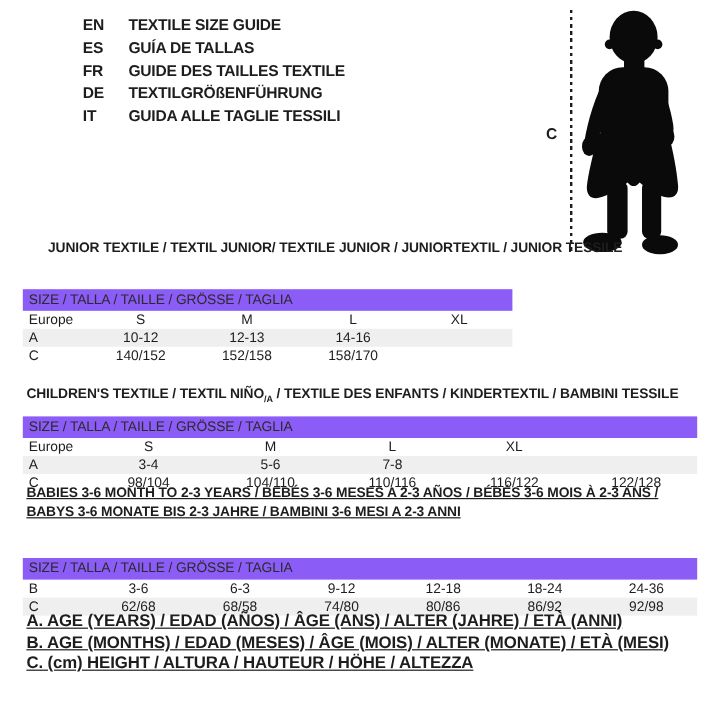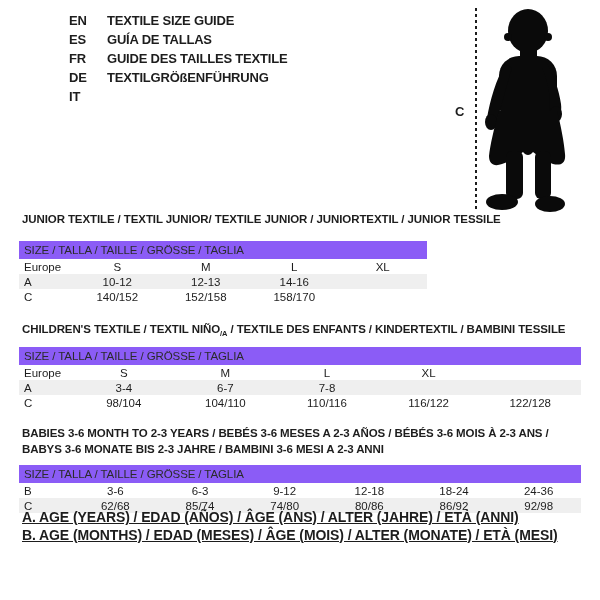--- a/index.html
+++ b/index.html
@@ -17,23 +17,23 @@
   
   .dash-line {
     position: absolute; left: 475px; top: 8px; width: 2px; height: 202px;
     background: repeating-linear-gradient(to bottom, #1d1d1d 0 3px, transparent 3px 6px);
   }
   .fig-label { position: absolute; left: 455px; top: 104px; font-weight: bold; font-size: 13px; }
   .baby { position: absolute; left: 481px; top: 6px; }
 
   
   .tbl-title { position: absolute; left: 22px; font-weight: bold; font-size: 11.5px; letter-spacing: -0.1px; white-space: nowrap; }
-  #t1-title { top: 213px; }
+  #t1-title { top: 201px; margin-left: 18px; }
   #t2-title { top: 323px; }
-  #t3-title { top: 426px; line-height: 15.5px; }
+  #t3-title { top: 404px; line-height: 15.5px; text-decoration: underline; }
   .subsz { font-size: 7.5px; vertical-align: sub; }
 
   
   .tbl { position: absolute; left: 19px; font-size: 11.5px; }
   #t1 { top: 241px; width: 408px; }
   #t2 { top: 347px; width: 562px; }
   #t3 { top: 465px; width: 562px; }
   .tbl-header {
     height: 18px; line-height: 18px; background: #8b5cf6; color: #2b2b2b;
     padding-left: 5px; letter-spacing: -0.1px;
@@ -62,20 +62,21 @@
   <div class="lang-list">
     <span>EN</span>
     <span>TEXTILE SIZE GUIDE</span>
     <span>ES</span>
     <span>GUÍA DE TALLAS</span>
     <span>FR</span>
     <span>GUIDE DES TAILLES TEXTILE</span>
     <span>DE</span>
     <span>TEXTILGRÖßENFÜHRUNG</span>
     <span>IT</span>
+    <span>GUIDA ALLE TAGLIE TESSILI</span>
   </div>
 
   <div class="dash-line"></div>
   <span class="fig-label">C</span>
   <svg class="baby" width="92" height="206" viewBox="0 0 92 206" aria-hidden="true">
     <g fill="#0a0a0a">
       <ellipse cx="47" cy="25" rx="20" ry="22"></ellipse>
       <circle cx="27" cy="31" r="4"></circle>
       <circle cx="67" cy="31" r="4"></circle>
       <rect x="39" y="38" width="17" height="14"></rect>
@@ -122,21 +123,21 @@
     <div class="row cols-5">
       <span class="lbl">Europe</span>
       <span class="cell">S</span>
       <span class="cell">M</span>
       <span class="cell">L</span>
       <span class="cell">XL</span>
     </div>
     <div class="row cols-5 shade">
       <span class="lbl">A</span>
       <span class="cell">3-4</span>
-      <span class="cell">6-7</span>
+      <span class="cell">5-6</span>
       <span class="cell">7-8</span>
     </div>
     <div class="row cols-5">
       <span class="lbl">C</span>
       <span class="cell">98/104</span>
       <span class="cell">104/110</span>
       <span class="cell">110/116</span>
       <span class="cell">116/122</span>
       <span class="cell">122/128</span>
     </div>
@@ -153,26 +154,27 @@
       <span class="cell">3-6</span>
       <span class="cell">6-3</span>
       <span class="cell">9-12</span>
       <span class="cell">12-18</span>
       <span class="cell">18-24</span>
       <span class="cell">24-36</span>
     </div>
     <div class="row cols-6 shade">
       <span class="lbl">C</span>
       <span class="cell">62/68</span>
-      <span class="cell">85/74</span>
+      <span class="cell">68/58</span>
       <span class="cell">74/80</span>
       <span class="cell">80/86</span>
       <span class="cell">86/92</span>
       <span class="cell">92/98</span>
     </div>
   </div>
 
   <div class="notes">
     <div>A. AGE (YEARS) / EDAD (AÑOS) / ÂGE (ANS) / ALTER (JAHRE) / ETÀ (ANNI)</div>
     <div>B. AGE (MONTHS) / EDAD (MESES) / ÂGE (MOIS) / ALTER (MONATE) / ETÀ (MESI)</div>
+    <div>C. (cm) HEIGHT / ALTURA / HAUTEUR / HÖHE / ALTEZZA</div>
   </div>
 
 </div>
 
 </body></html>

